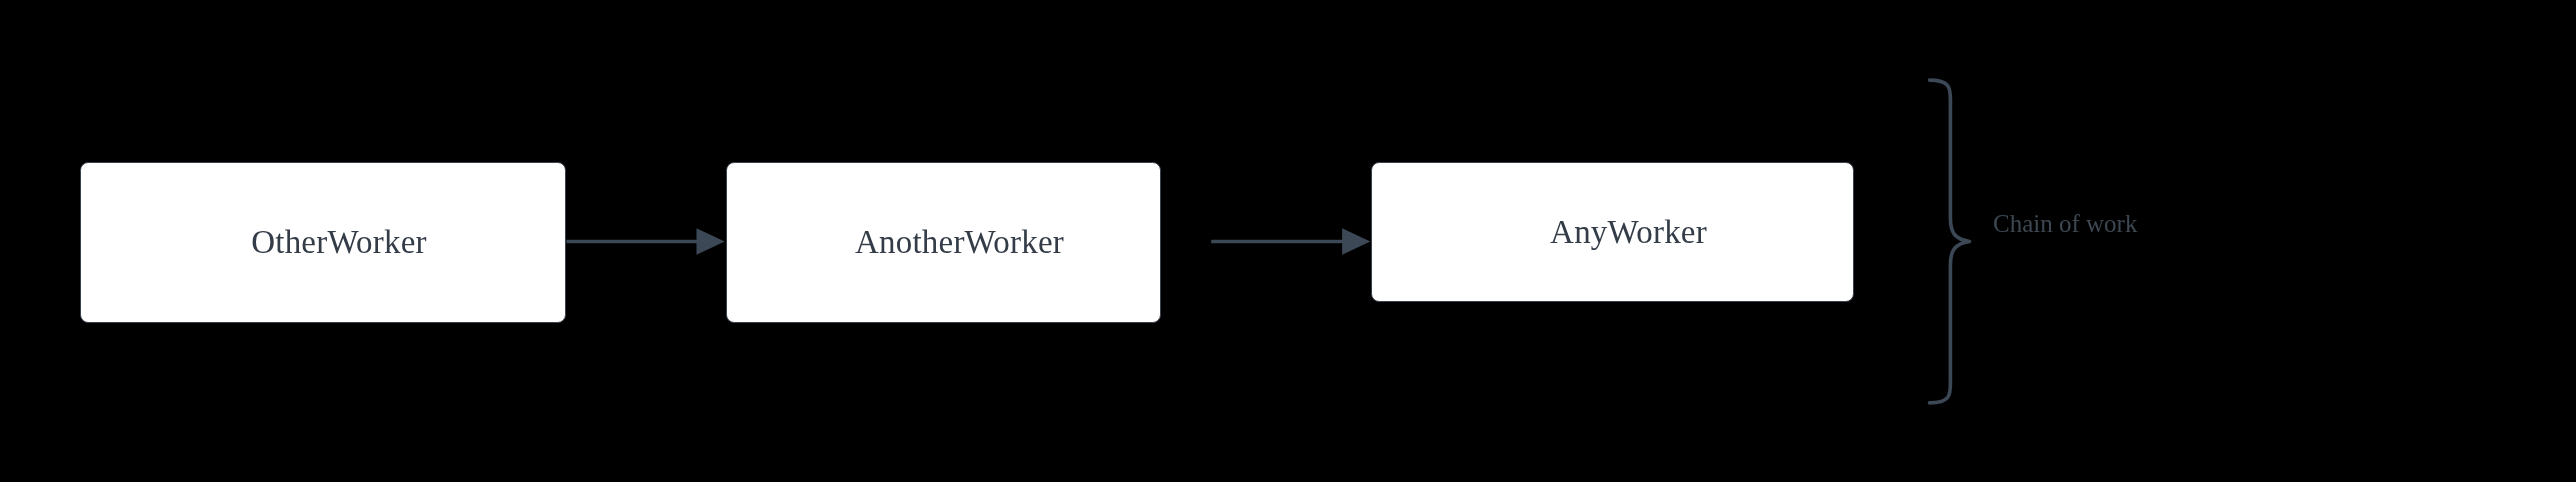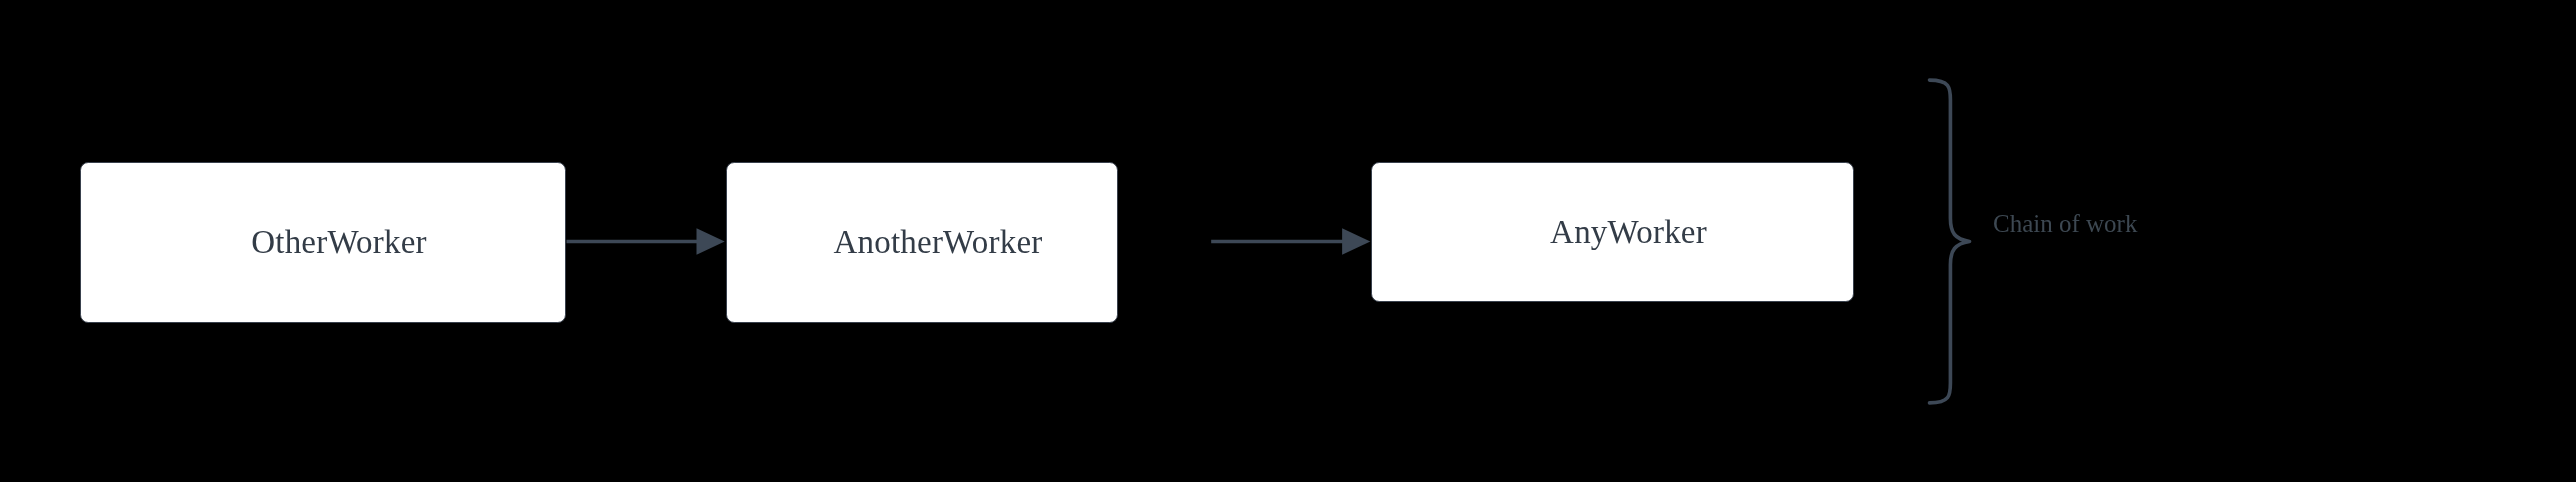--- a/index.html
+++ b/index.html
@@ -38,21 +38,21 @@
     font-family: "Liberation Serif", "DejaVu Serif", serif;
     font-size: 33px;
     line-height: 1;
     color: #333c47;
     letter-spacing: 0.2px;
     white-space: nowrap;
     user-select: none;
   }
 
   #node-other-worker  { left: 80px;   top: 162px; width: 486px; height: 161px; }
-  #node-another-worker{ left: 726px;  top: 162px; width: 392px; height: 161px; }
+  #node-another-worker{ left: 726px;  top: 162px; width: 435px; height: 161px; }
   #node-any-worker    { left: 1371px; top: 162px; width: 483px; height: 140px; }
 
   .edge-layer {
     position: absolute;
     left: 0;
     top: 0;
     width: 2576px;
     height: 483px;
     pointer-events: none;
     overflow: visible;

